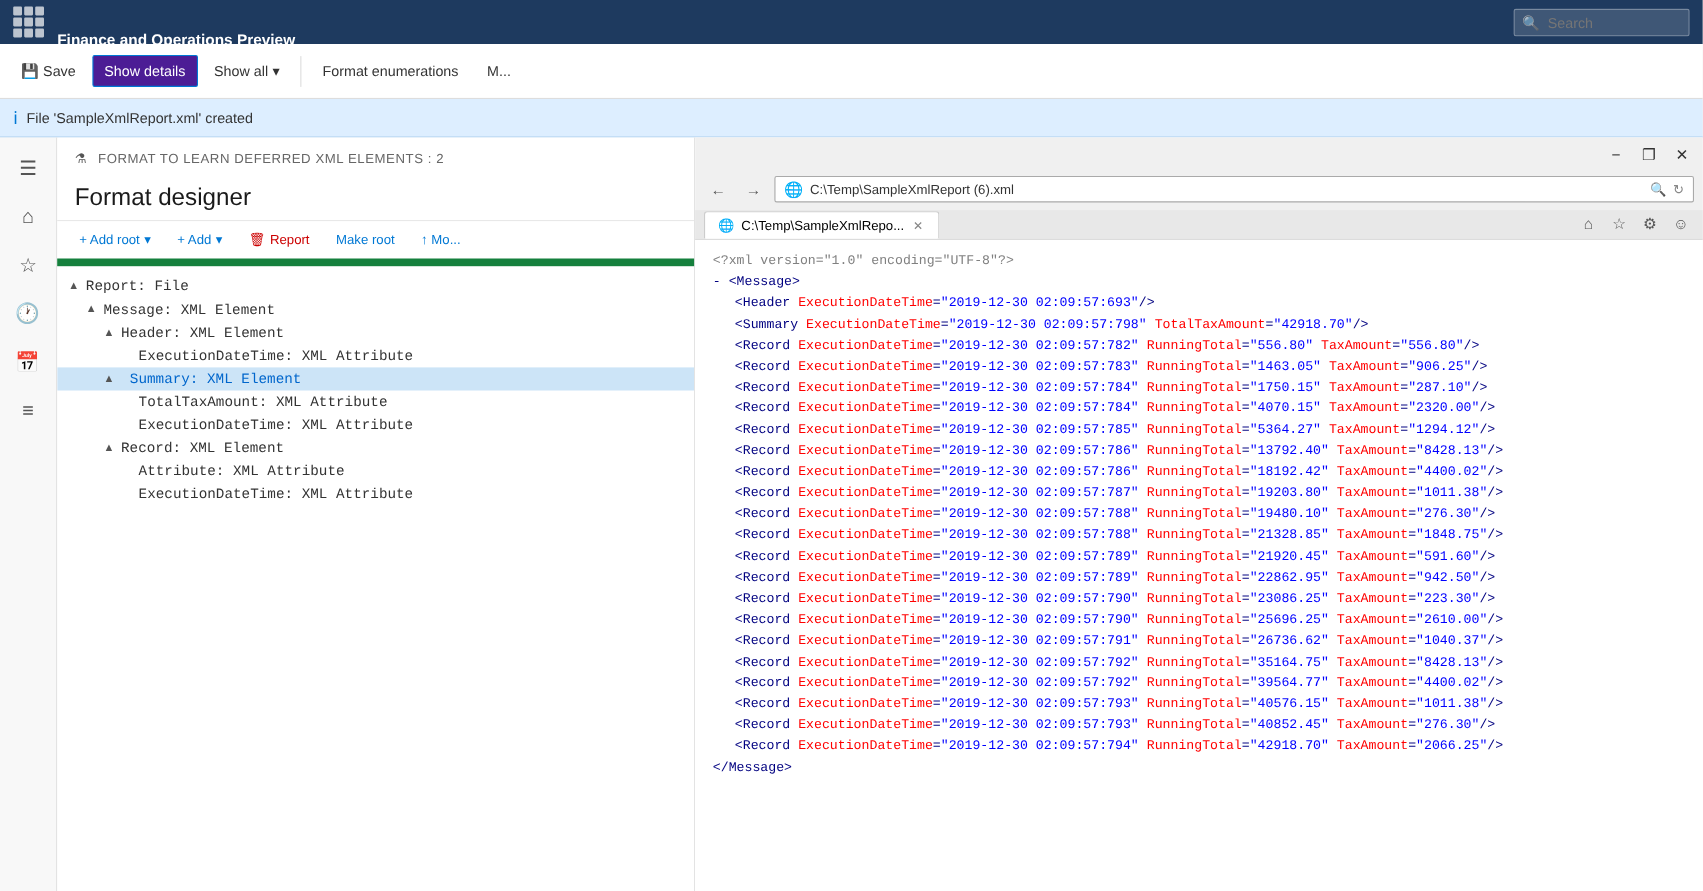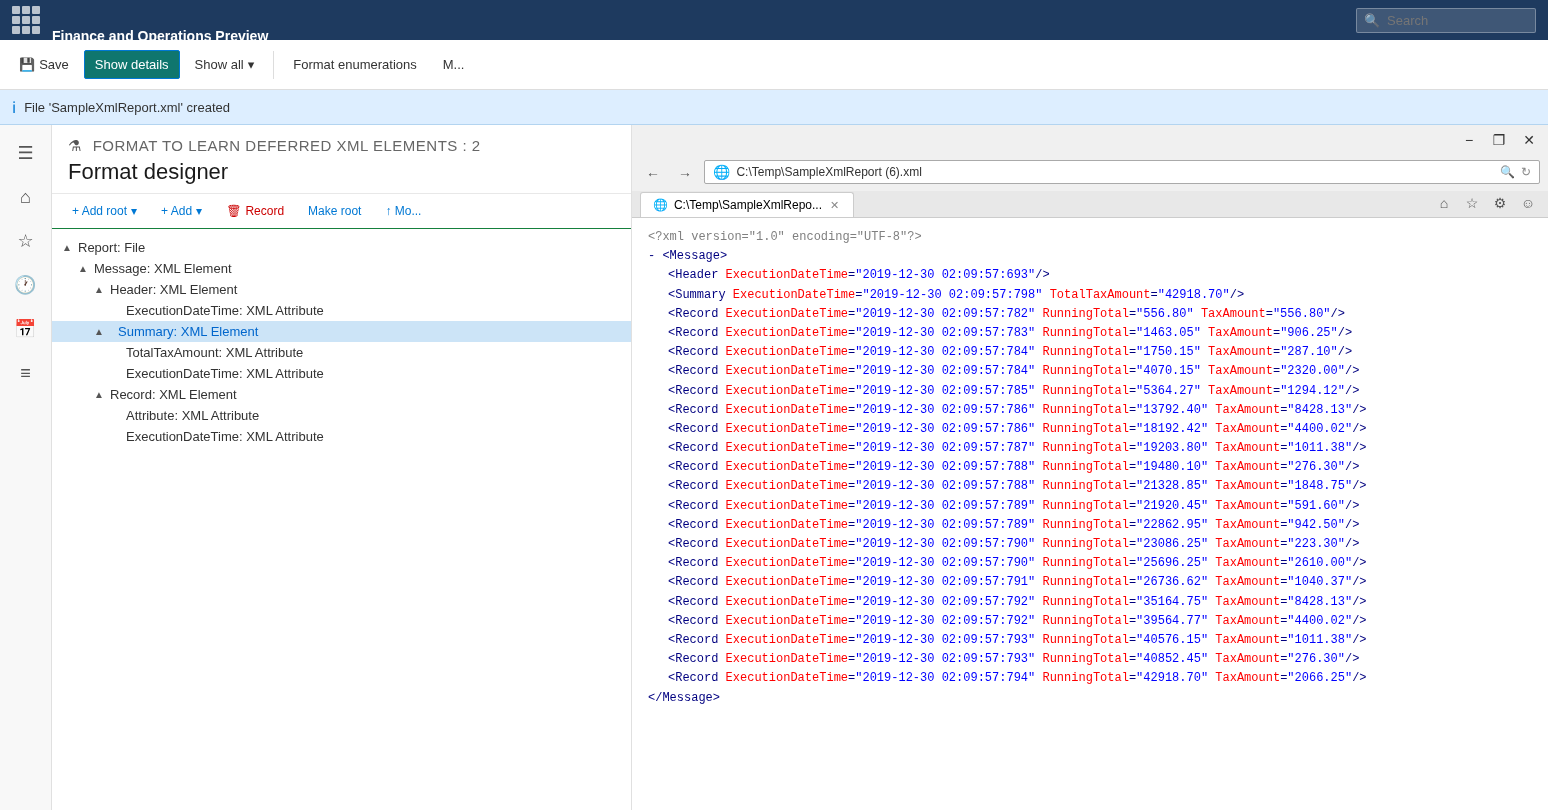--- a/index.html
+++ b/index.html
@@ -28,21 +28,21 @@
       display: block;
     }
     .title-bar-title { font-size: 14px; font-weight: 600; flex: 1; margin-top: 32px; }
     .title-bar-search {
       background: rgba(255,255,255,0.15);
       border: 1px solid rgba(255,255,255,0.3);
       border-radius: 2px;
       color: white;
       padding: 4px 10px 4px 30px;
       font-size: 13px;
-      width: 180px;
+      width: 160px;
       position: relative;
     }
     .search-wrap {
       position: relative;
       display: flex;
       align-items: center;
     }
     .search-wrap .search-icon-svg {
       position: absolute;
       left: 8px;
@@ -65,21 +65,21 @@
       gap: 4px;
       padding: 6px 10px;
       border: 1px solid transparent;
       background: transparent;
       cursor: pointer;
       font-size: 13px;
       color: #333;
       border-radius: 2px;
     }
     .toolbar-btn.primary {
-      background: #0f766e;
+      background: #4c1d95;
       color: white;
       border-color: #0078d4;
     }
     .toolbar-separator { width: 1px; height: 28px; background: #ddd; margin: 0 4px; }
 
     
     .notification-bar {
       background: #ddeeff;
       border-bottom: 1px solid #b3d4f0;
       padding: 6px 12px;
@@ -126,39 +126,39 @@
       display: flex;
       flex-direction: column;
     }
 
     
     .fd-header {
       padding: 12px 16px 8px 16px;
       border-bottom: 1px solid #e8e8e8;
     }
     .fd-subtitle {
-      font-size: 15px;
+      font-size: 12px;
       color: #666;
       text-transform: uppercase;
       letter-spacing: 0.5px;
-      margin-bottom: 4px;
+      margin-bottom: 15px;
     }
     .fd-title {
       font-size: 22px;
       font-weight: 300;
       color: #1a1a1a;
     }
 
     
     .fd-toolbar {
       display: flex;
       align-items: center;
       padding: 6px 12px;
       gap: 8px;
-      border-bottom: 1px solid #15803d;
+      border-bottom: 7px solid #15803d;
     }
     .fd-toolbar-btn {
       display: flex; align-items: center; gap: 4px;
       padding: 4px 8px;
       border: none; background: transparent;
       cursor: pointer; font-size: 12px; color: #0078d4;
       border-radius: 2px;
     }
     .fd-toolbar-btn.danger { color: #c00; }
 
@@ -177,21 +177,21 @@
       font-size: 13px;
     }
     .tree-node.selected { background: #cce4f7; }
     .tree-indent { display: inline-block; width: 16px; flex-shrink: 0; }
     .tree-toggle {
       display: inline-flex; align-items: center; justify-content: center;
       width: 14px; height: 14px; flex-shrink: 0;
       font-size: 10px; color: #555;
       cursor: pointer;
     }
-    .tree-label { margin-left: 4px; }
+    .tree-label { margin-left: 4px; font-family: Liberation Mono, monospace; }
     .tree-label-blue { color: #0066cc; margin-left: 12px; }
 
     
     .right-panel {
       flex: 1;
       background: white;
       display: flex;
       flex-direction: column;
     }
 
@@ -363,21 +363,21 @@
       <button class="fd-toolbar-btn">
         <span>+ Add root</span>
         <span>▾</span>
       </button>
       <button class="fd-toolbar-btn">
         <span>+ Add</span>
         <span>▾</span>
       </button>
       <button class="fd-toolbar-btn danger">
         <span>🗑</span>
-        <span>Record</span>
+        <span>Report</span>
       </button>
       <button class="fd-toolbar-btn">
         <span>Make root</span>
       </button>
       <button class="fd-toolbar-btn">
         <span>↑ Mo...</span>
       </button>
     </div>
 
     <div class="tree-container">

